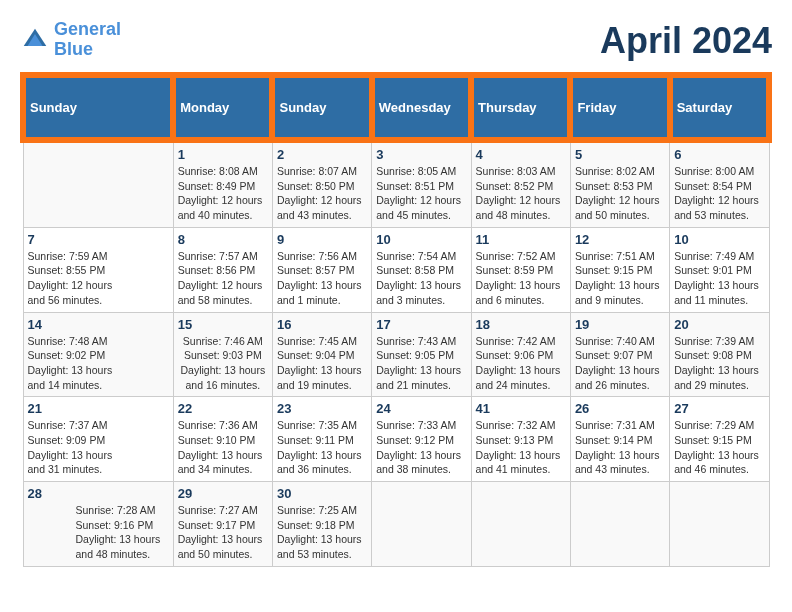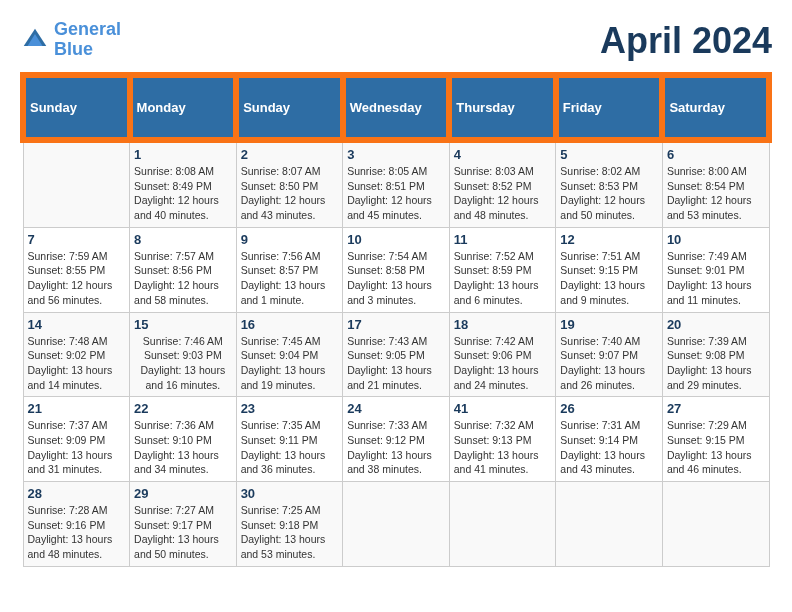--- a/index.html
+++ b/index.html
@@ -315,21 +315,21 @@
           <span class="day-num">27</span>
           <div class="day-info" style="white-space: pre-line;">Sunrise: 7:29 AM
 Sunset: 9:15 PM
 Daylight: 13 hours
 and 46 minutes.</div>
         </td>
       </tr>
       <tr class="week-row">
         <td>
           <span class="day-num">28</span>
-          <div class="day-info" style="white-space: pre-line;">Sunrise: 7:28 AM
+          <div class="day-info" style="white-space: pre-line; margin-left: 48px;">Sunrise: 7:28 AM
 Sunset: 9:16 PM
 Daylight: 13 hours
 and 48 minutes.</div>
         </td>
         <td>
           <span class="day-num">29</span>
           <div class="day-info" style="white-space: pre-line;">Sunrise: 7:27 AM
 Sunset: 9:17 PM
 Daylight: 13 hours
 and 50 minutes.</div>

